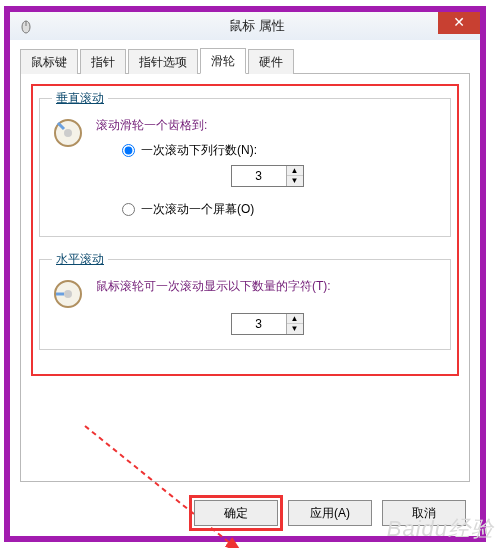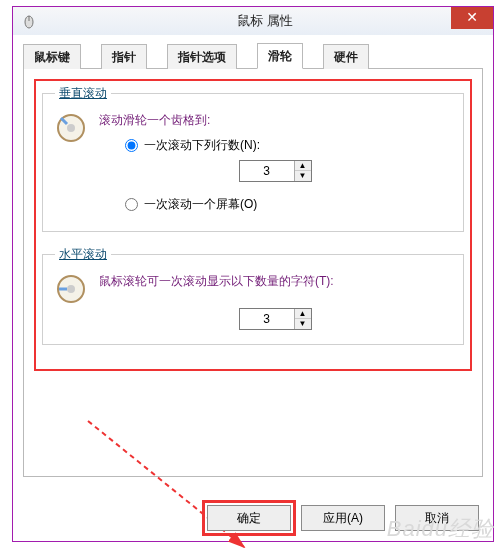--- a/index.html
+++ b/index.html
@@ -1,24 +1,24 @@
 <!DOCTYPE html>
 <html><head>
 <meta charset="utf-8">
 <style>
   * { box-sizing: border-box; margin: 0; padding: 0; font-family: "Microsoft YaHei", "SimSun", sans-serif; font-size: 12px; }
   body { background: #fff; width: 500px; height: 548px; position: relative; overflow: hidden; }
-  .outer { position: absolute; left: 12px; top: 6px; width: 482px; height: 536px; border: 1px solid #a21caf; background: #fff; }
+  .outer { position: absolute; left: 4px; top: 6px; width: 482px; height: 536px; border: 6px solid #a21caf; background: #fff; }
   .titlebar { height: 28px; background: linear-gradient(#f6f7f9,#e8eef6); display: flex; align-items: center; position: relative; }
   .titlebar .sysicon { width: 16px; height: 16px; margin-left: 8px; }
   .titlebar .title { flex: 1; text-align: center; color: #222; font-size: 13px; }
   .closebtn { width: 42px; height: 22px; position: absolute; right: 0; top: 0; background: #c84031; color: #fff; text-align: center; line-height: 20px; font-size: 14px; }
   .client { padding: 8px 10px 10px 10px; }
   .tabstrip { display: flex; border-bottom: 1px solid #b9b9b9; height: 26px; align-items: flex-end; }
-  .tab { padding: 4px 10px 3px 10px; border: 1px solid #b9b9b9; border-bottom: none; margin-right: 20px; background: #f2f2f2; color: #222; position: relative; top: 1px; cursor: default; font-weight: bold; }
+  .tab { padding: 4px 10px 3px 10px; border: 1px solid #b9b9b9; border-bottom: none; margin-right: 2px; background: #f2f2f2; color: #222; position: relative; top: 1px; cursor: default; }
   .tab.active { background: #fff; border-bottom: 1px solid #fff; }
   .tabpage { border: 1px solid #b9b9b9; border-top: none; padding: 10px 10px 20px 10px; min-height: 408px; position: relative; }
   .redbox { border: 2px solid #e33; padding: 4px 6px 10px 6px; }
   fieldset.grp { border: 1px solid #cfcfcf; margin-bottom: 14px; padding: 10px 12px 14px 12px; }
   fieldset.grp legend { padding: 0 4px; color: #0c4a6e; text-decoration: underline; }
   .row { display: flex; align-items: flex-start; }
   .icon32 { width: 32px; height: 32px; flex-shrink: 0; margin-right: 12px; }
   .optcol { flex: 1; }
   .radio-row { display: flex; align-items: center; margin: 8px 0 4px 26px; }
   .radio-row input { margin-right: 6px; }

